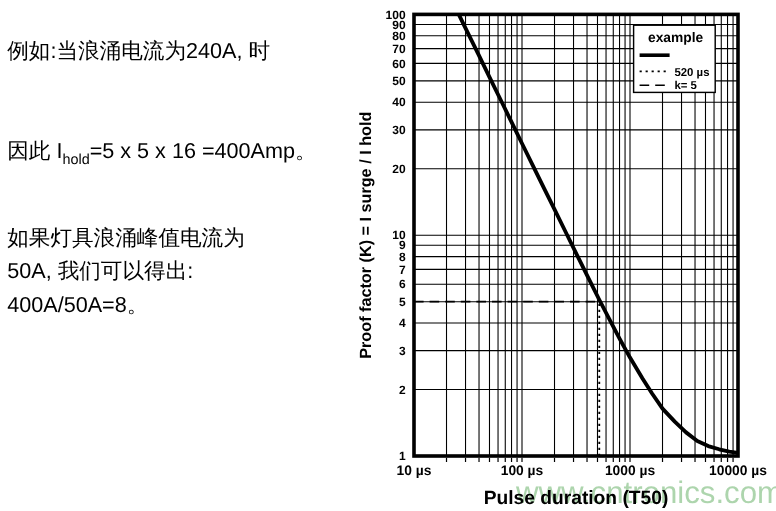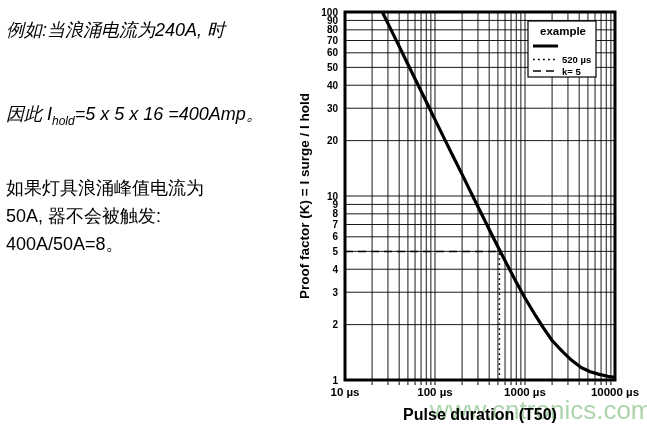--- a/index.html
+++ b/index.html
@@ -1,40 +1,40 @@
 <!DOCTYPE html>
 <html><head>
 <meta charset="utf-8">
 <style>
   html,body{margin:0;padding:0;background:#fff;}
   .page{position:relative;width:647px;height:426px;background:#ffffff;overflow:hidden;
         font-family:"Liberation Sans",sans-serif;color:#000;}
   .text-panel{position:absolute;left:6px;top:0;width:300px;}
   .para{position:absolute;left:0;font-size:18px;line-height:28px;white-space:nowrap;}
-  .para.p1{top:16px;font-style:italic;}
-  .para.p2{top:174px;}
+  .para.p1{top:28px;}
+  .para.p2{top:184px;}
   .para sub{font-size:12px;}
   #chart{position:absolute;left:0;top:0;}
   #chart text{font-family:"Liberation Sans",sans-serif;}
 </style>
 </head>
 <body>
 
 <div class="page">
 
   <div class="text-panel">
     <div class="para p1">
       <span>例如:当浪涌电流为240A, 时</span><br>
       <br>
       <br>
       <span><span>因此 I</span><sub>hold</sub><span>=5 x 5 x 16 =400Amp。</span></span>
     </div>
     <div class="para p2">
       <span>如果灯具浪涌峰值电流为</span><br>
-      <span>50A, 器不会被触发:</span><br>
+      <span>50A, 我们可以得出:</span><br>
       <span>400A/50A=8。</span>
     </div>
   </div>
 
   <svg id="chart" width="647" height="426" viewBox="0 0 647 426" xmlns="http://www.w3.org/2000/svg">
       <g stroke="#000000" stroke-width="0.9">
         <line x1="372.0926996097583" y1="12" x2="372.0926996097583" y2="380"></line>
         <line x1="387.94091292476963" y1="12" x2="387.94091292476963" y2="380"></line>
         <line x1="399.1853992195166" y1="12" x2="399.1853992195166" y2="380"></line>
         <line x1="407.9073003902417" y1="12" x2="407.9073003902417" y2="380"></line>

